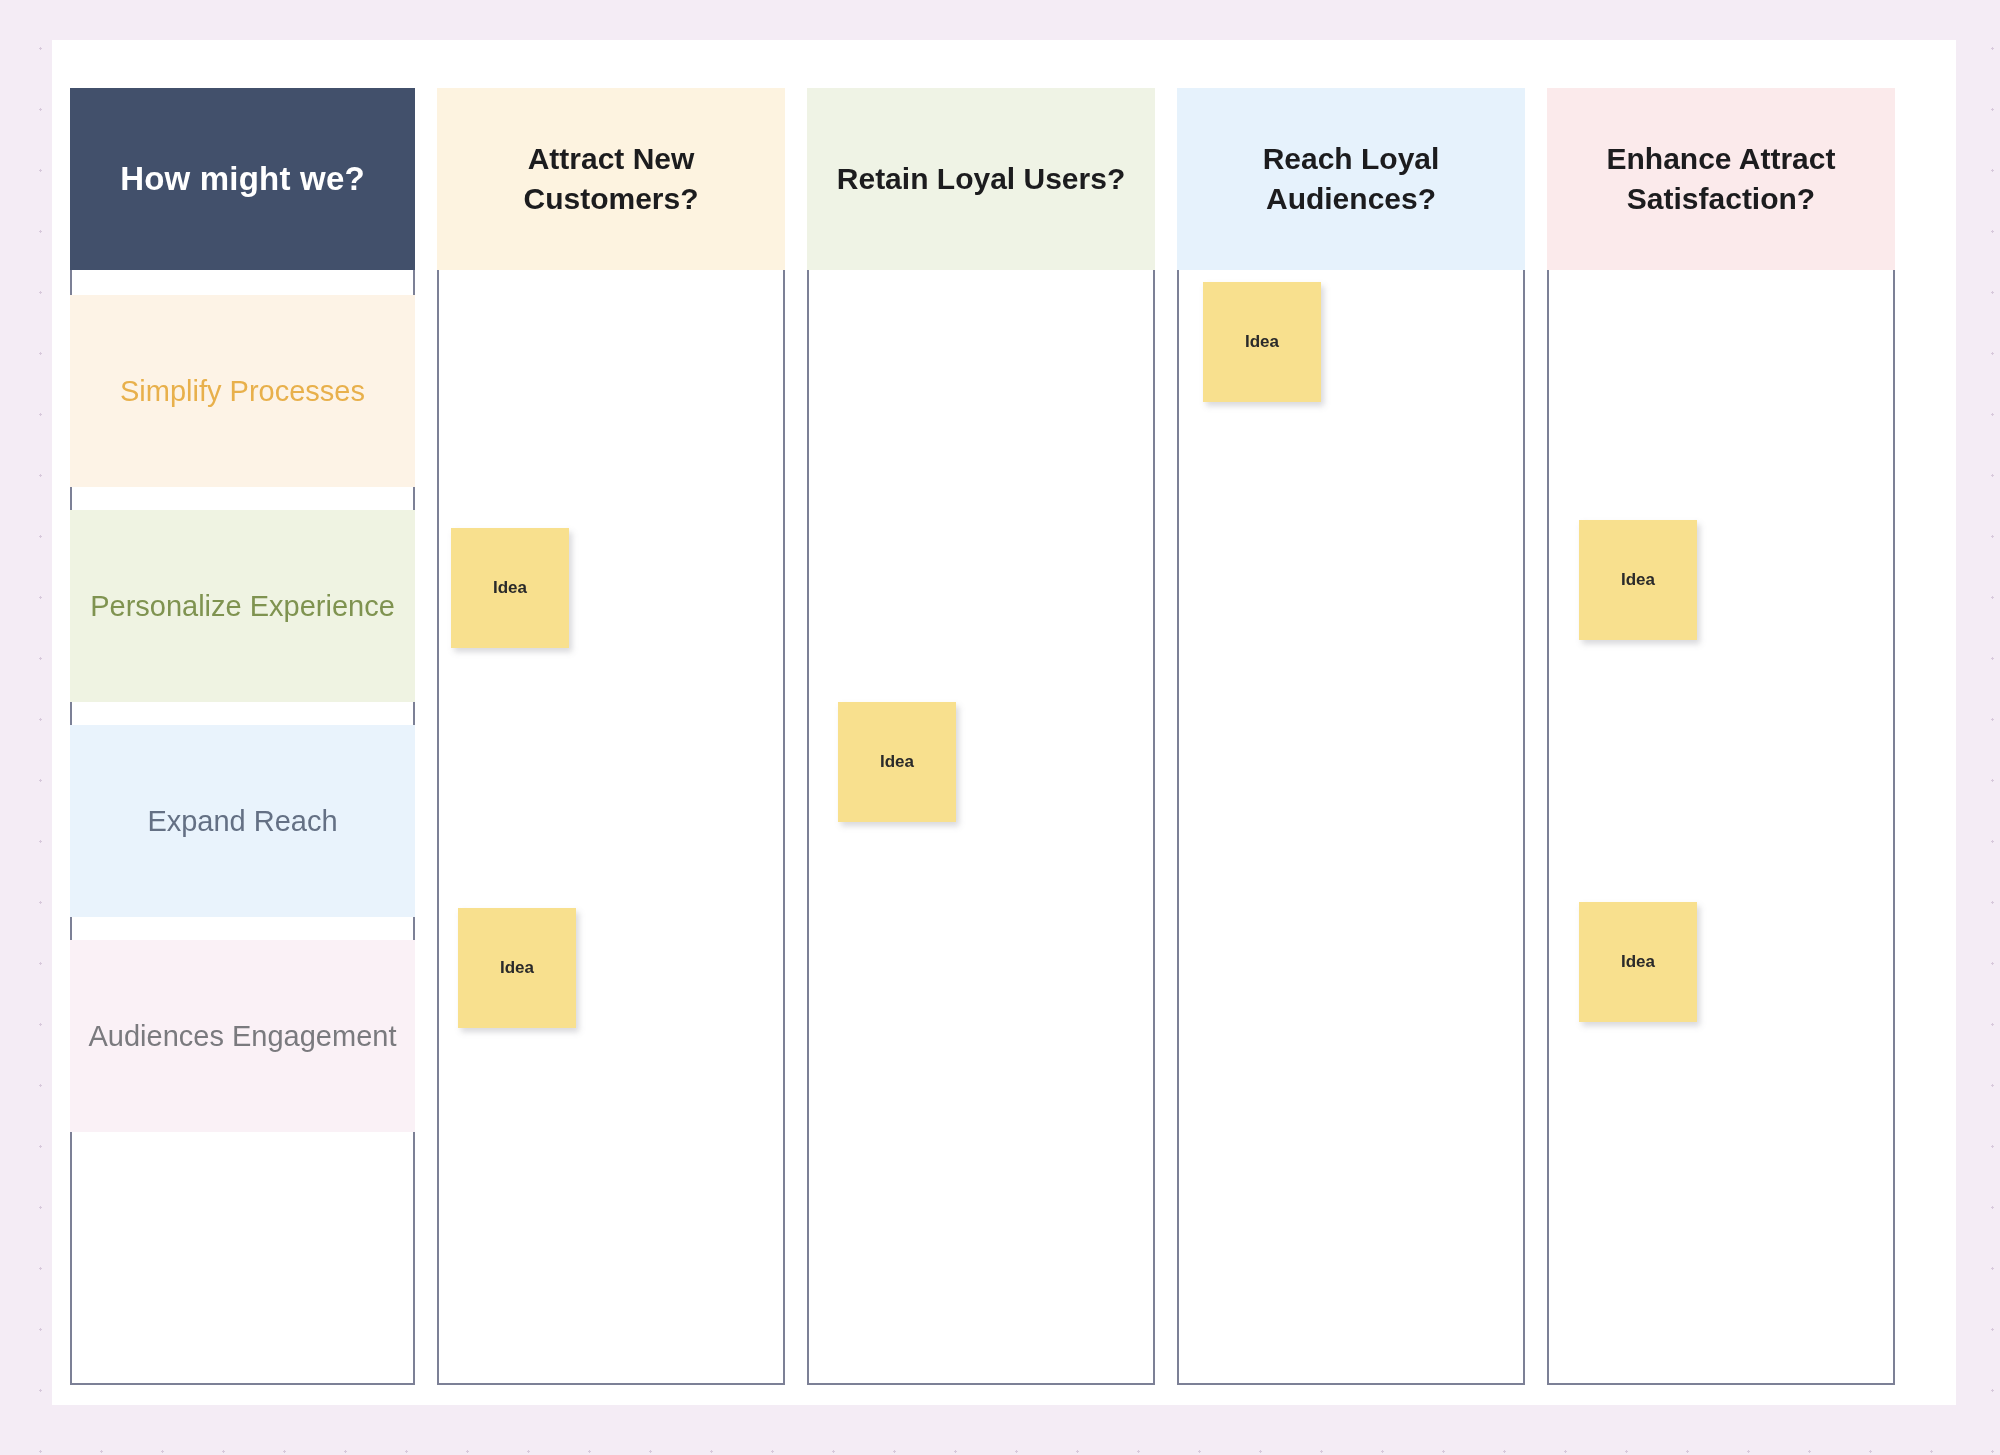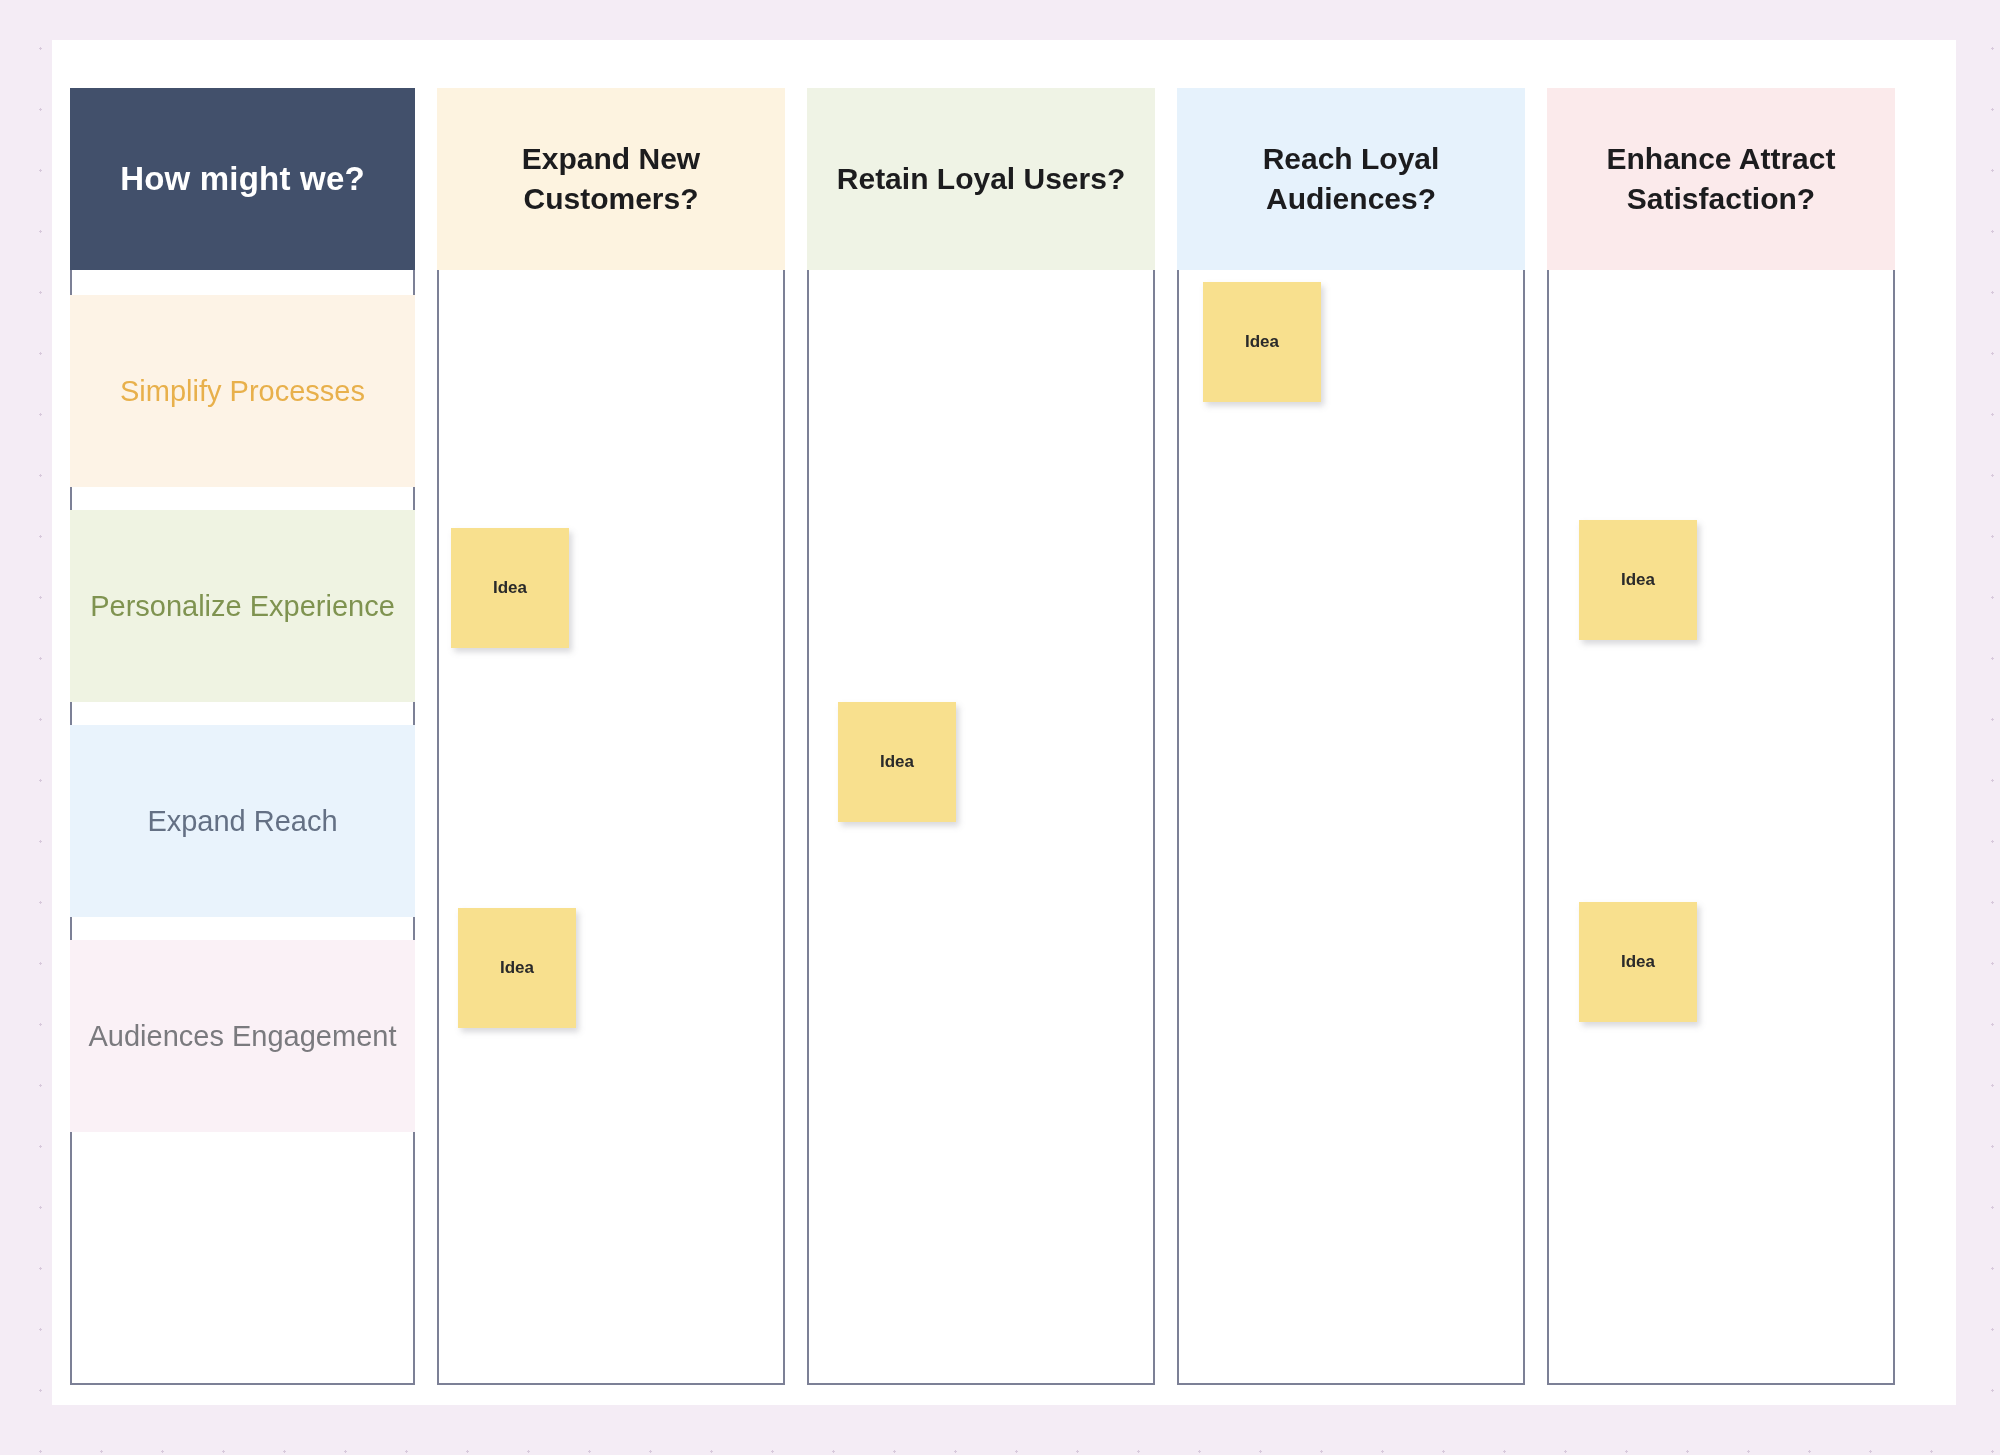--- a/index.html
+++ b/index.html
@@ -169,21 +169,21 @@
       </div>
 
       <div class="row-band band-4">
         <span class="row-band-text">Audiences Engagement</span>
       </div>
 
     </div>
 
     <div class="column col-1">
       <div class="col-header hdr-amber">
-        <span class="col-header-text">Expand New Customers?</span>
+        <span class="col-header-text">Attract New Customers?</span>
       </div>
 
       <div class="sticky" style="left:12px; top:438px; width:118px; height:120px;">
         <span class="sticky-text">Idea</span>
       </div>
 
       <div class="sticky" style="left:19px; top:818px; width:118px; height:120px;">
         <span class="sticky-text">Idea</span>
       </div>
     </div>

